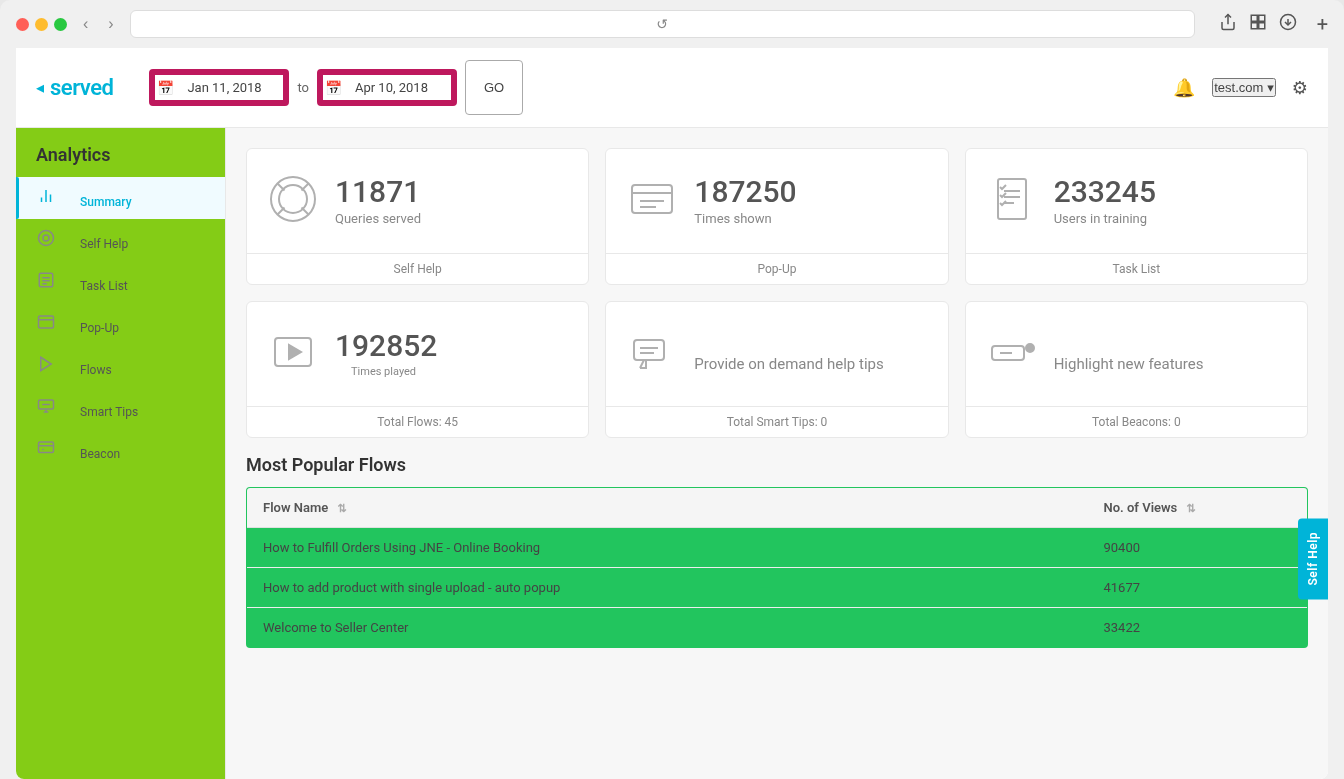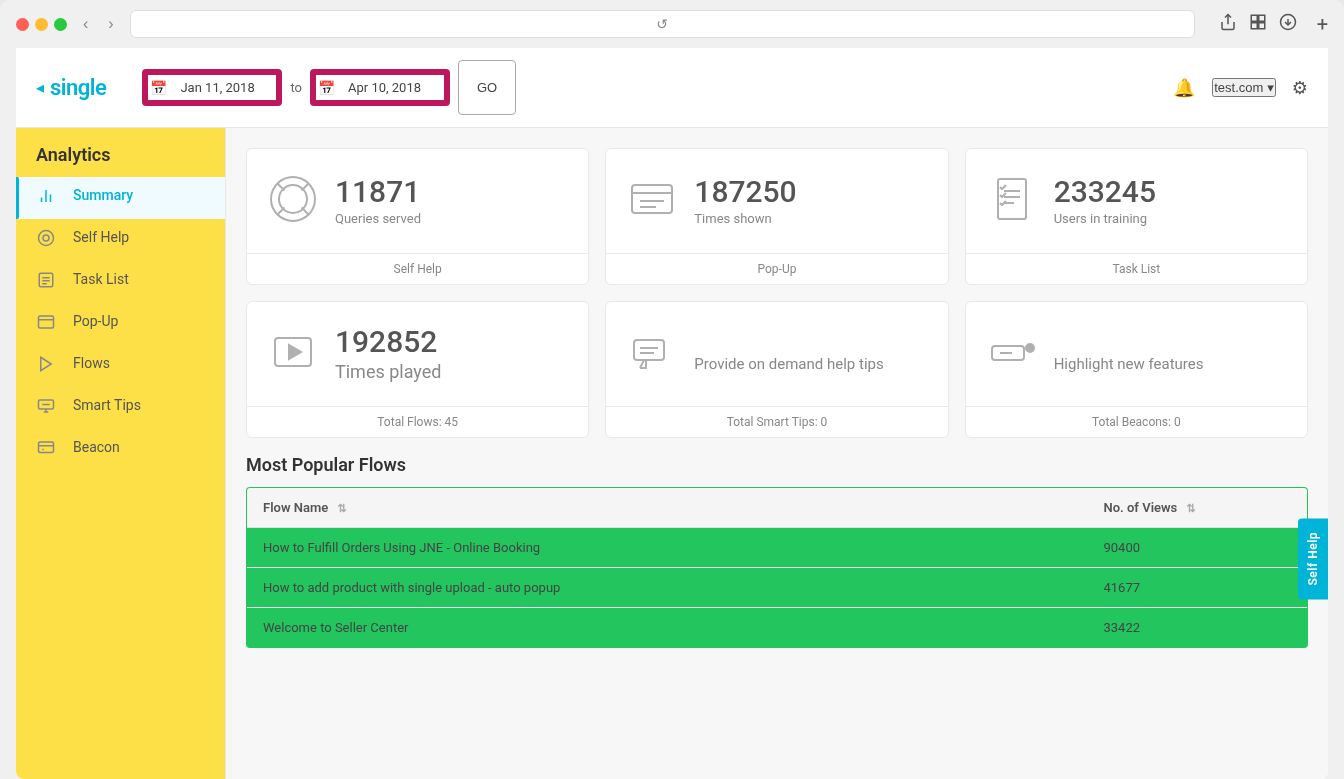--- a/index.html
+++ b/index.html
@@ -89,38 +89,38 @@
     .bell-icon { font-size: 18px; color: #555; }
     .account-btn { font-size: 13px; color: #444; display: flex; align-items: center; gap: 4px; }
     .settings-icon { font-size: 18px; color: #555; }
 
     
     .main-layout { display: flex; flex: 1; overflow: hidden; }
 
     
     .sidebar {
       width: 210px;
-      background: #fde047;
+      background: #84cc16;
       border-right: 1px solid #e8e8e8;
       padding: 16px 0;
       flex-shrink: 0;
     }
     .analytics-heading {
       font-size: 18px;
       font-weight: 600;
       color: #333;
       padding: 0 20px 12px;
     }
     .sidebar-item {
       display: flex;
-      align-items: flex-start;
-      gap: 17px;
+      align-items: flex-end;
+      gap: 24px;
       padding: 10px 20px;
       cursor: pointer;
-      font-size: 14px;
+      font-size: 12px;
       color: #555;
       position: relative;
     }
     .sidebar-item.active {
       color: #00b4d8;
       font-weight: 500;
       background: #f0fbff;
     }
     .sidebar-item.active::before {
       content: '';
@@ -214,21 +214,21 @@
       writing-mode: vertical-lr;
       text-orientation: mixed;
       transform: rotate(180deg);
       padding: 14px 8px;
       cursor: pointer;
       border-radius: 0 4px 4px 0;
       letter-spacing: 0.5px;
     }
 
     .flows-count { font-size: 30px; font-weight: 500; color: #555; margin-bottom: 4px; line-height: 1; }
-    .flows-sub { font-size: 18px; color: #888; }
+    .flows-sub { font-size: 11px; color: #888; margin-left: 16px; }
   </style>
 </head>
 <body>
 
 <div class="browser-chrome">
 
   <div class="browser-titlebar">
     <div class="traffic-lights">
       <div class="traffic-light tl-red"></div>
       <div class="traffic-light tl-yellow"></div>
@@ -264,21 +264,21 @@
       </span>
     </div>
     <span class="browser-add" style="cursor:pointer;">+</span>
   </div>
 
   <div class="app-window">
 
     <div class="app-header">
       <div class="logo">
         <span style="color:#00b4d8; font-size:16px;">◂</span>
-        <span class="logo-text">single</span>
+        <span class="logo-text">served</span>
       </div>
 
       <div class="date-picker-group">
         <div class="date-wrapper">
           <span class="date-icon">📅</span>
           <div class="date-input">
             <span>Jan 11, 2018</span>
           </div>
         </div>
         <span class="to-label">to</span>

